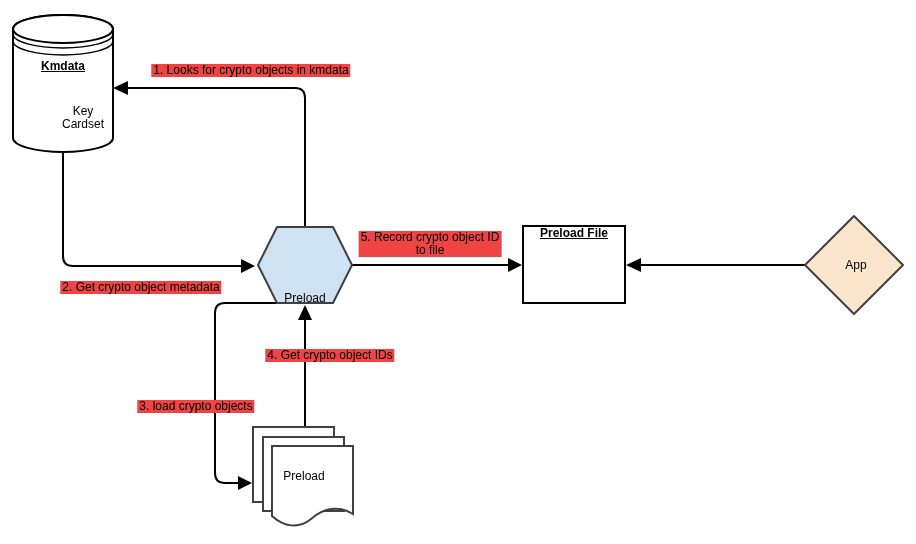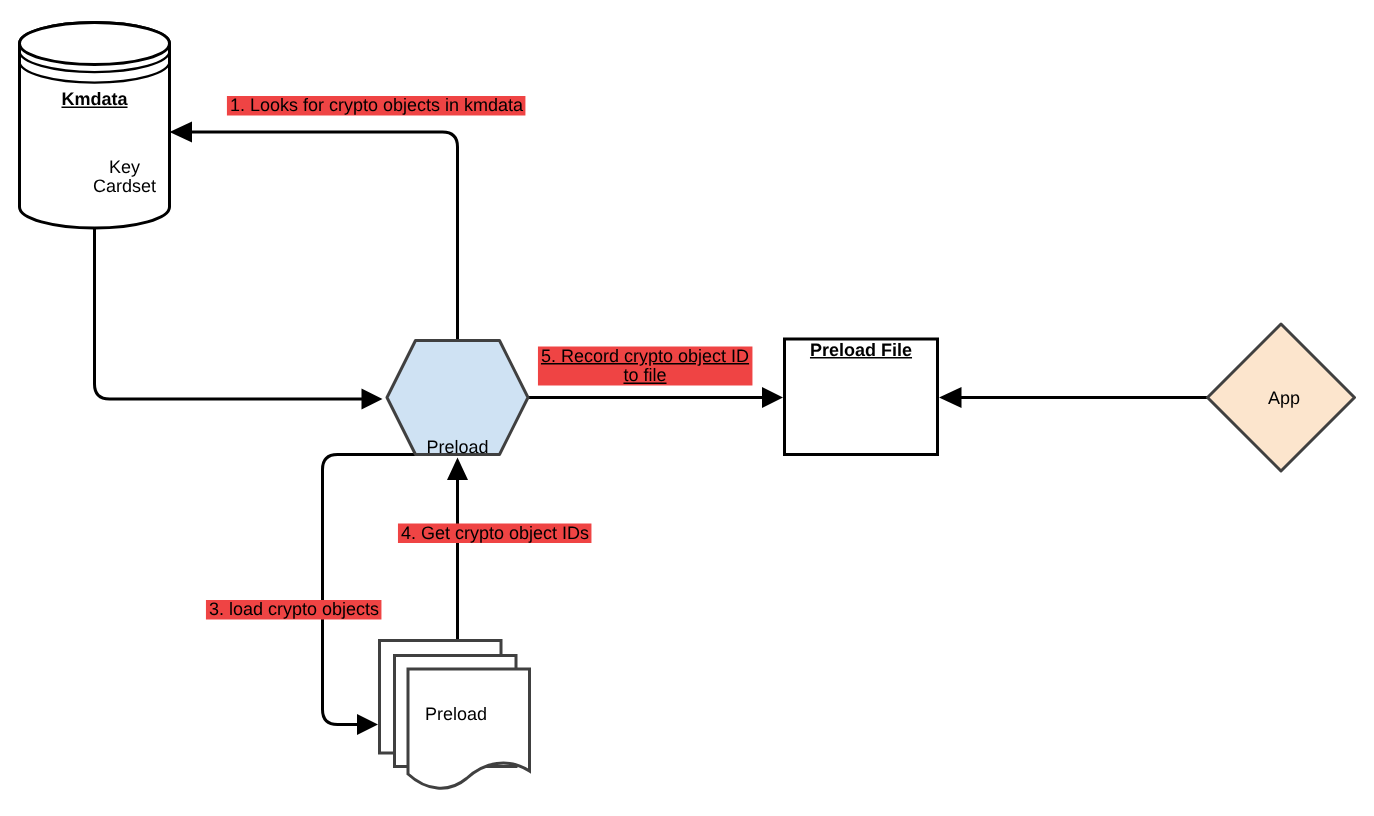--- a/index.html
+++ b/index.html
@@ -77,24 +77,27 @@
     <div>Cardset</div>
   </div>
   <div class="lbl node-lbl" style="left:305px;top:259px;margin-top:33px;">Preload</div>
   <div class="lbl node-lbl title" style="left:574px;top:227px;">Preload File</div>
   <div class="lbl node-lbl" style="left:856px;top:259px;">App</div>
   <div class="lbl node-lbl" style="left:304px;top:470px;">Preload</div>
 
   <div class="lbl edge-lbl" style="left:251px;top:64px;">
     <div>1. Looks for crypto objects in kmdata</div>
   </div>
+  <div class="lbl edge-lbl" style="left:141px;top:281px;">
+    <div>2. Get crypto object metadata</div>
+  </div>
   <div class="lbl edge-lbl" style="left:196px;top:400px;">
     <div>3. load crypto objects</div>
   </div>
   <div class="lbl edge-lbl" style="left:330px;top:349px;">
     <div>4. Get crypto object IDs</div>
   </div>
-  <div class="lbl edge-lbl" style="left:430px;top:231px;text-decoration:underline;">
+  <div class="lbl edge-lbl" style="left:430px;top:231px;">
     <div>5. Record crypto object ID</div>
     <div>to file</div>
   </div>
 
 </div>
 
 </body></html>

